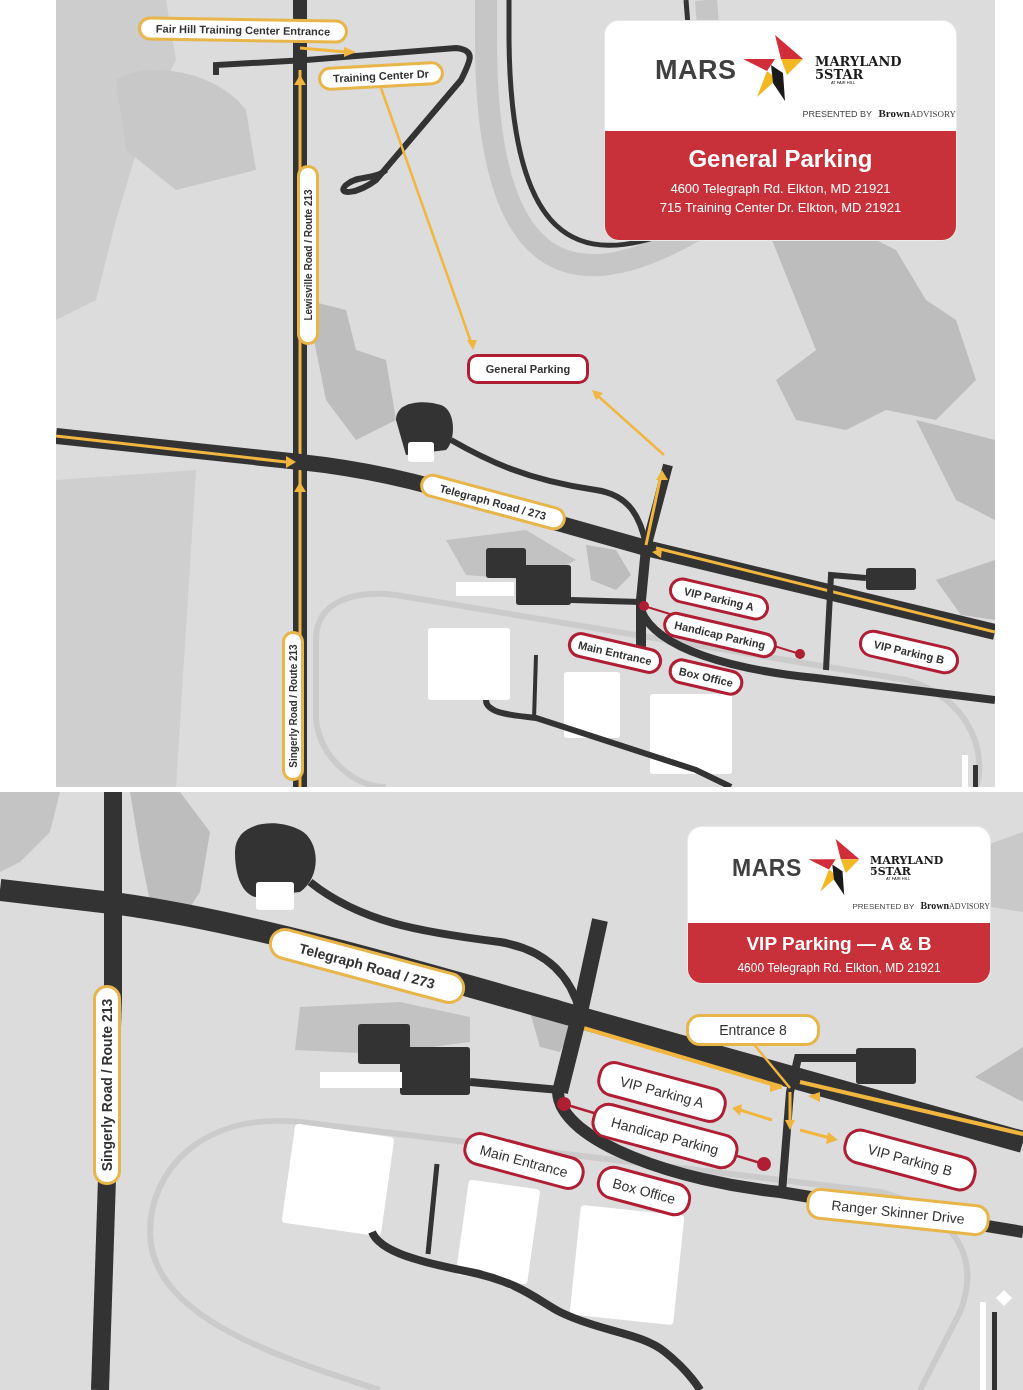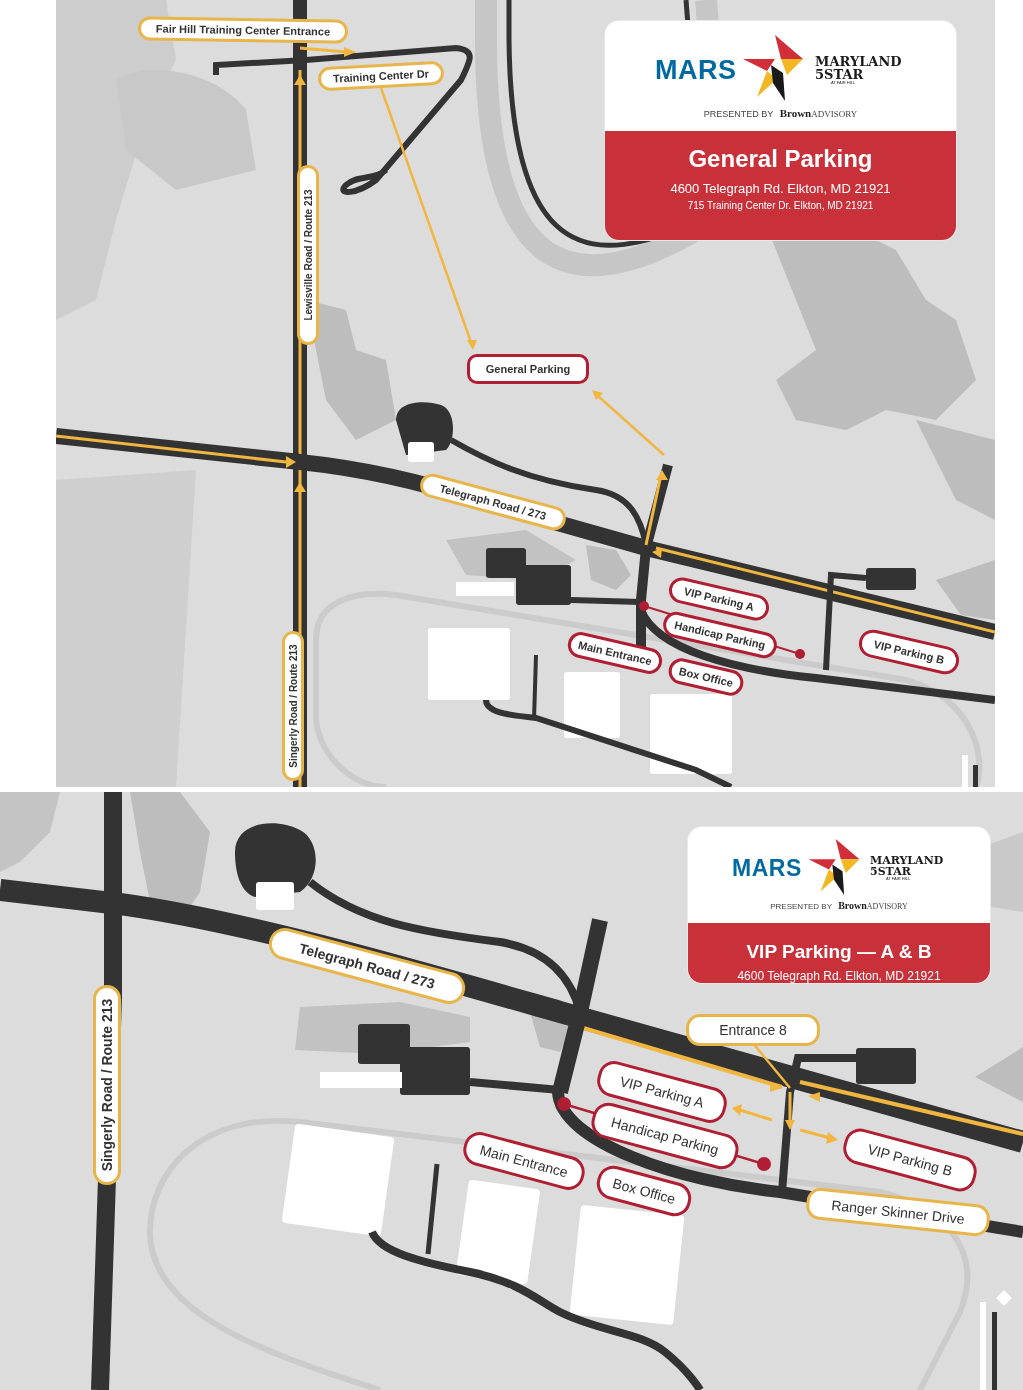--- a/index.html
+++ b/index.html
@@ -6,24 +6,24 @@
   body{width:1023px;height:1390px;position:relative;overflow:hidden;font-family:"Liberation Sans","DejaVu Sans",sans-serif;}
   .panel{position:absolute;overflow:hidden;background:#dcdcdc;}
   #panel-top{left:56px;top:0;width:939px;height:787px;}
   #panel-bottom{left:0;top:792px;width:1023px;height:598px;}
   .panel svg.map{position:absolute;left:0;top:0;}
   .lbl{position:absolute;background:#fff;border-radius:14px;white-space:nowrap;color:#333;font-weight:bold;display:flex;align-items:center;justify-content:center;box-sizing:border-box;}
   .lbl.gold{border:3px solid #e8b54a;}
   .lbl.red{border:3px solid #b01e34;}
   .card{position:absolute;background:#fff;border-radius:14px;overflow:hidden;box-shadow:0 0 0 1px #e9e9e9;}
   .card .logo{position:relative;height:110px;}
-  .card .mars{position:absolute;font-weight:900;color:#0369a1;letter-spacing:0.5px;}
+  .card .mars{position:absolute;font-weight:900;color:#404040;letter-spacing:0.5px;}
   .card .md{position:absolute;font-family:"DejaVu Serif","Liberation Serif",serif;font-weight:bold;color:#1a1a1a;line-height:1;}
   .card .md .small{font-size:4px;font-family:"Liberation Sans",sans-serif;font-weight:normal;display:block;margin-left:16px;}
-  .card .presented{position:absolute;left:0;right:0;text-align:center;color:#444;}
+  .card .presented{position:absolute;left:0;right:0;text-align:right;color:#444;}
   .card .presented .brown{font-family:"Liberation Serif",serif;font-weight:bold;color:#222;}
   .card .band{background:#c8313a;color:#fff;text-align:center;}
   .card .band .title{font-weight:bold;}
 </style>
 </head>
 <body>
 
 <div id="panel-top" class="panel">
   <svg class="map" width="939" height="787" viewBox="0 0 939 787">
 
@@ -124,21 +124,21 @@
         <span class="small">AT FAIR HILL</span>
       </div>
       <div class="presented" style="top:86px;font-size:9px;">
         <span>PRESENTED BY</span>
         <span class="brown" style="font-size:11px;margin-left:4px;">Brown</span><span style="font-family:'Liberation Serif',serif;font-size:9px;">ADVISORY</span>
       </div>
     </div>
     <div class="band" style="height:109px;padding-top:14px;box-sizing:border-box;">
       <div class="title" style="font-size:24px;margin-bottom:8px;">General Parking</div>
       <div style="font-size:13px;margin-bottom:4px;">4600 Telegraph Rd. Elkton, MD 21921</div>
-      <div style="font-size:10px;">715 Training Center Dr. Elkton, MD 21921</div>
+      <div style="font-size:13px;">715 Training Center Dr. Elkton, MD 21921</div>
     </div>
   </div>
 </div>
 
 <div id="panel-bottom" class="panel">
   <svg class="map" width="1023" height="598" viewBox="0 0 1023 598">
 
     <path d="M0,0 L60,0 L50,40 L20,70 L0,80 Z" fill="#c4c4c4"></path>
     <path d="M130,0 L180,0 L210,40 L200,100 L180,130 L150,110 L140,60 Z" fill="#bdbdbd"></path>
     <path d="M300,215 L400,210 L470,225 L470,250 L380,262 L295,258 Z" fill="#c2c2c2"></path>
@@ -218,18 +218,18 @@
       <div class="md" style="left:182px;top:28px;">
         <span style="font-size:11px;display:block;">MARYLAND</span>
         <span style="font-size:11px;display:block;">5STAR</span>
         <span class="small">AT FAIR HILL</span>
       </div>
       <div class="presented" style="top:73px;font-size:8px;">
         <span>PRESENTED BY</span>
         <span class="brown" style="font-size:10px;margin-left:4px;">Brown</span><span style="font-family:'Liberation Serif',serif;font-size:8px;">ADVISORY</span>
       </div>
     </div>
-    <div class="band" style="height:60px;padding-top:18px;box-sizing:border-box;">
+    <div class="band" style="height:60px;padding-top:10px;box-sizing:border-box;">
       <div class="title" style="font-size:19px;margin-bottom:6px;">VIP Parking — A &amp; B</div>
       <div style="font-size:12px;">4600 Telegraph Rd. Elkton, MD 21921</div>
     </div>
   </div>
 </div>
 
 </body></html>

